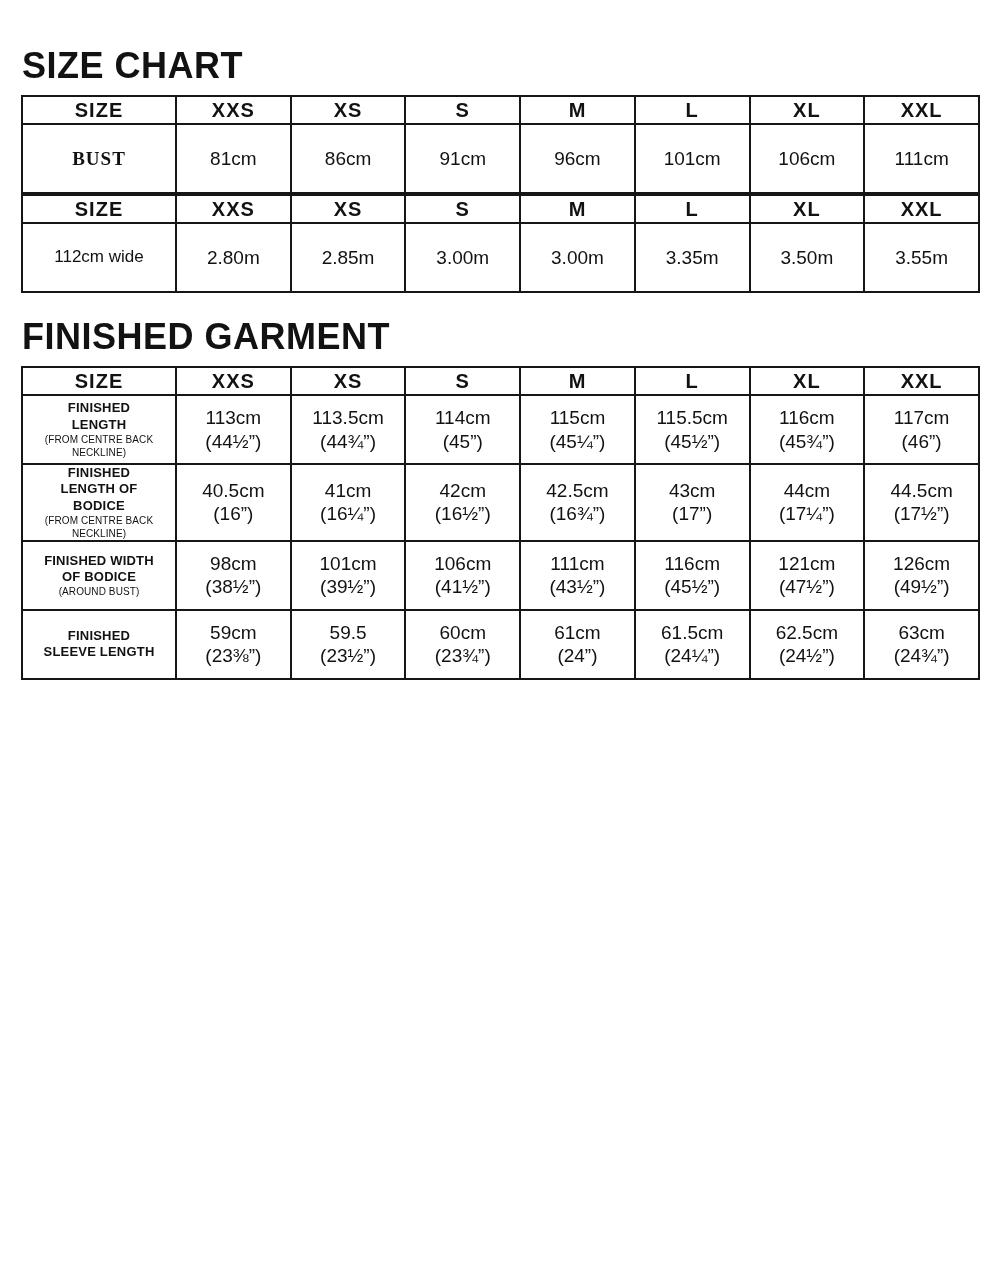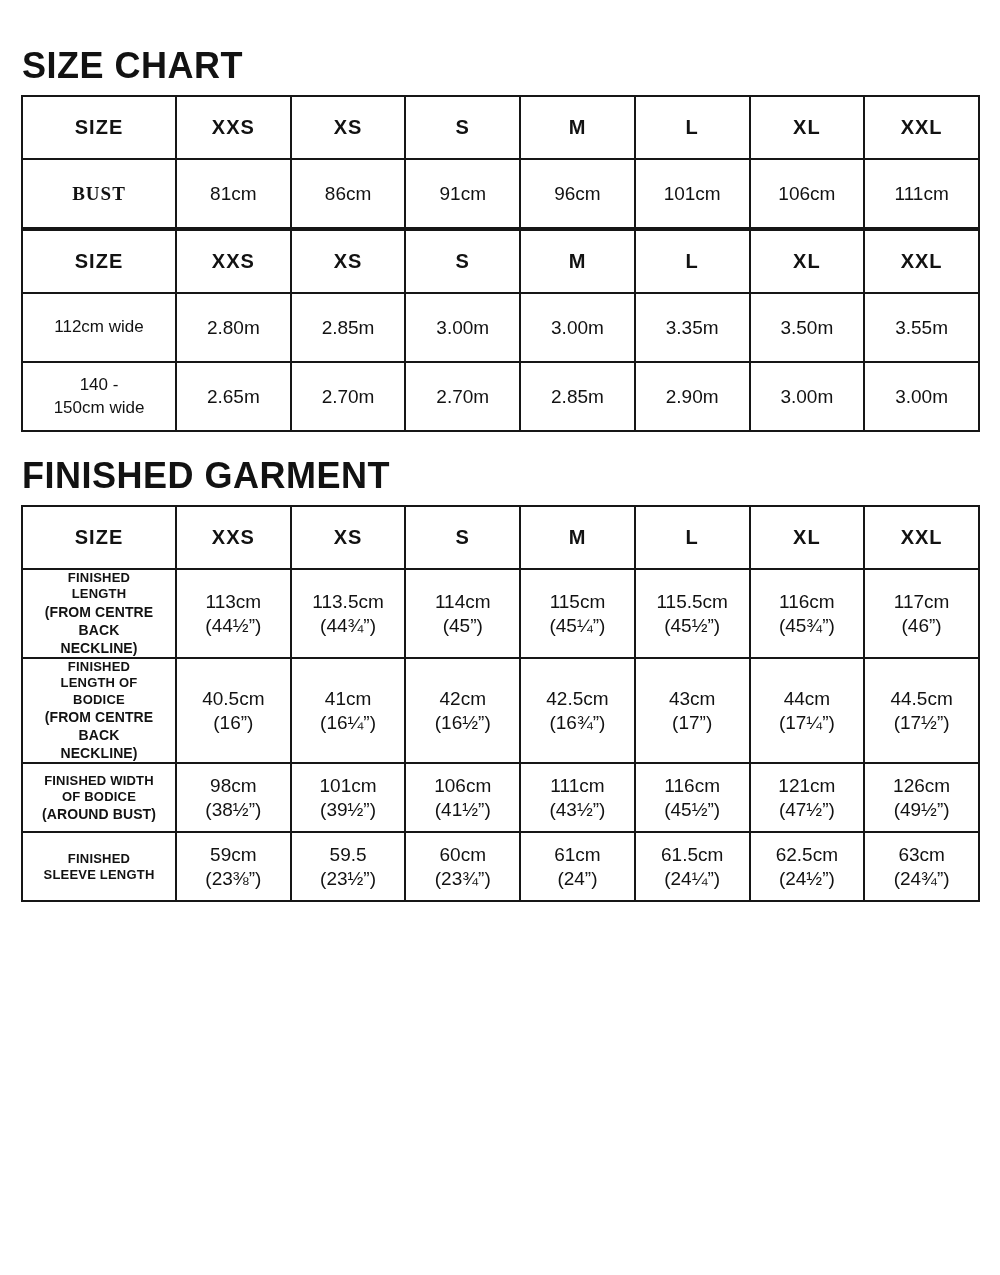--- a/index.html
+++ b/index.html
@@ -30,38 +30,38 @@
     background: #ffffff;
   }
   table.chart-table col.c-label { width: 154px; }
   table.chart-table th, table.chart-table td {
     border: 2px solid #161616;
     text-align: center;
     vertical-align: middle;
     padding: 0;
   }
   table.chart-table thead th {
-    height: 63px;
+    height: 28px;
     font-size: 20px;
     font-weight: bold;
     letter-spacing: 1px;
   }
   table.chart-table tbody th, table.chart-table tbody td { height: 69px; }
   table.chart-table tbody td {
     font-size: 19px;
     font-weight: normal;
   }
   
   .t1 tbody th { font-size: 19px; font-weight: bold; letter-spacing: 1px; font-family: Liberation Serif, serif; }
   
   .t2 tbody th { font-size: 17px; font-weight: normal; padding: 0 30px; line-height: 1.3; }
   
   .t3 tbody th { padding: 0 18px; }
   .t3 .rl-main { font-size: 13px; font-weight: bold; line-height: 1.25; letter-spacing: 0.2px; }
-  .t3 .rl-sub  { font-size: 14px; font-weight: bold; line-height: 1.3; letter-spacing: 0.1px; }
+  .t3 .rl-sub  { font-size: 10px; font-weight: normal; line-height: 1.3; letter-spacing: 0.1px; }
   .t3 tbody td { font-size: 18px; line-height: 1.25; }
 </style>
 </head>
 <body>
 
 <div class="page">
 
   <section class="section">
     <h2 class="section-title">SIZE CHART</h2>
     <table class="chart-table t1">
@@ -134,32 +134,20 @@
               <div class="rl-main">112cm wide</div>
             </th>
             <td>2.80m</td>
             <td>2.85m</td>
             <td>3.00m</td>
             <td>3.00m</td>
             <td>3.35m</td>
             <td>3.50m</td>
             <td>3.55m</td>
           </tr>
-          <tr>
-            <th scope="row">
-              <div class="rl-main">140 - 150cm wide</div>
-            </th>
-            <td>2.65m</td>
-            <td>2.70m</td>
-            <td>2.70m</td>
-            <td>2.85m</td>
-            <td>2.90m</td>
-            <td>3.00m</td>
-            <td>3.00m</td>
-          </tr>
         </tbody>
       </table>
   </section>
 
   <section class="section">
     <h2 class="section-title">FINISHED GARMENT</h2>
     <table class="chart-table t3">
         <colgroup>
           <col class="c-label">
           <col>

